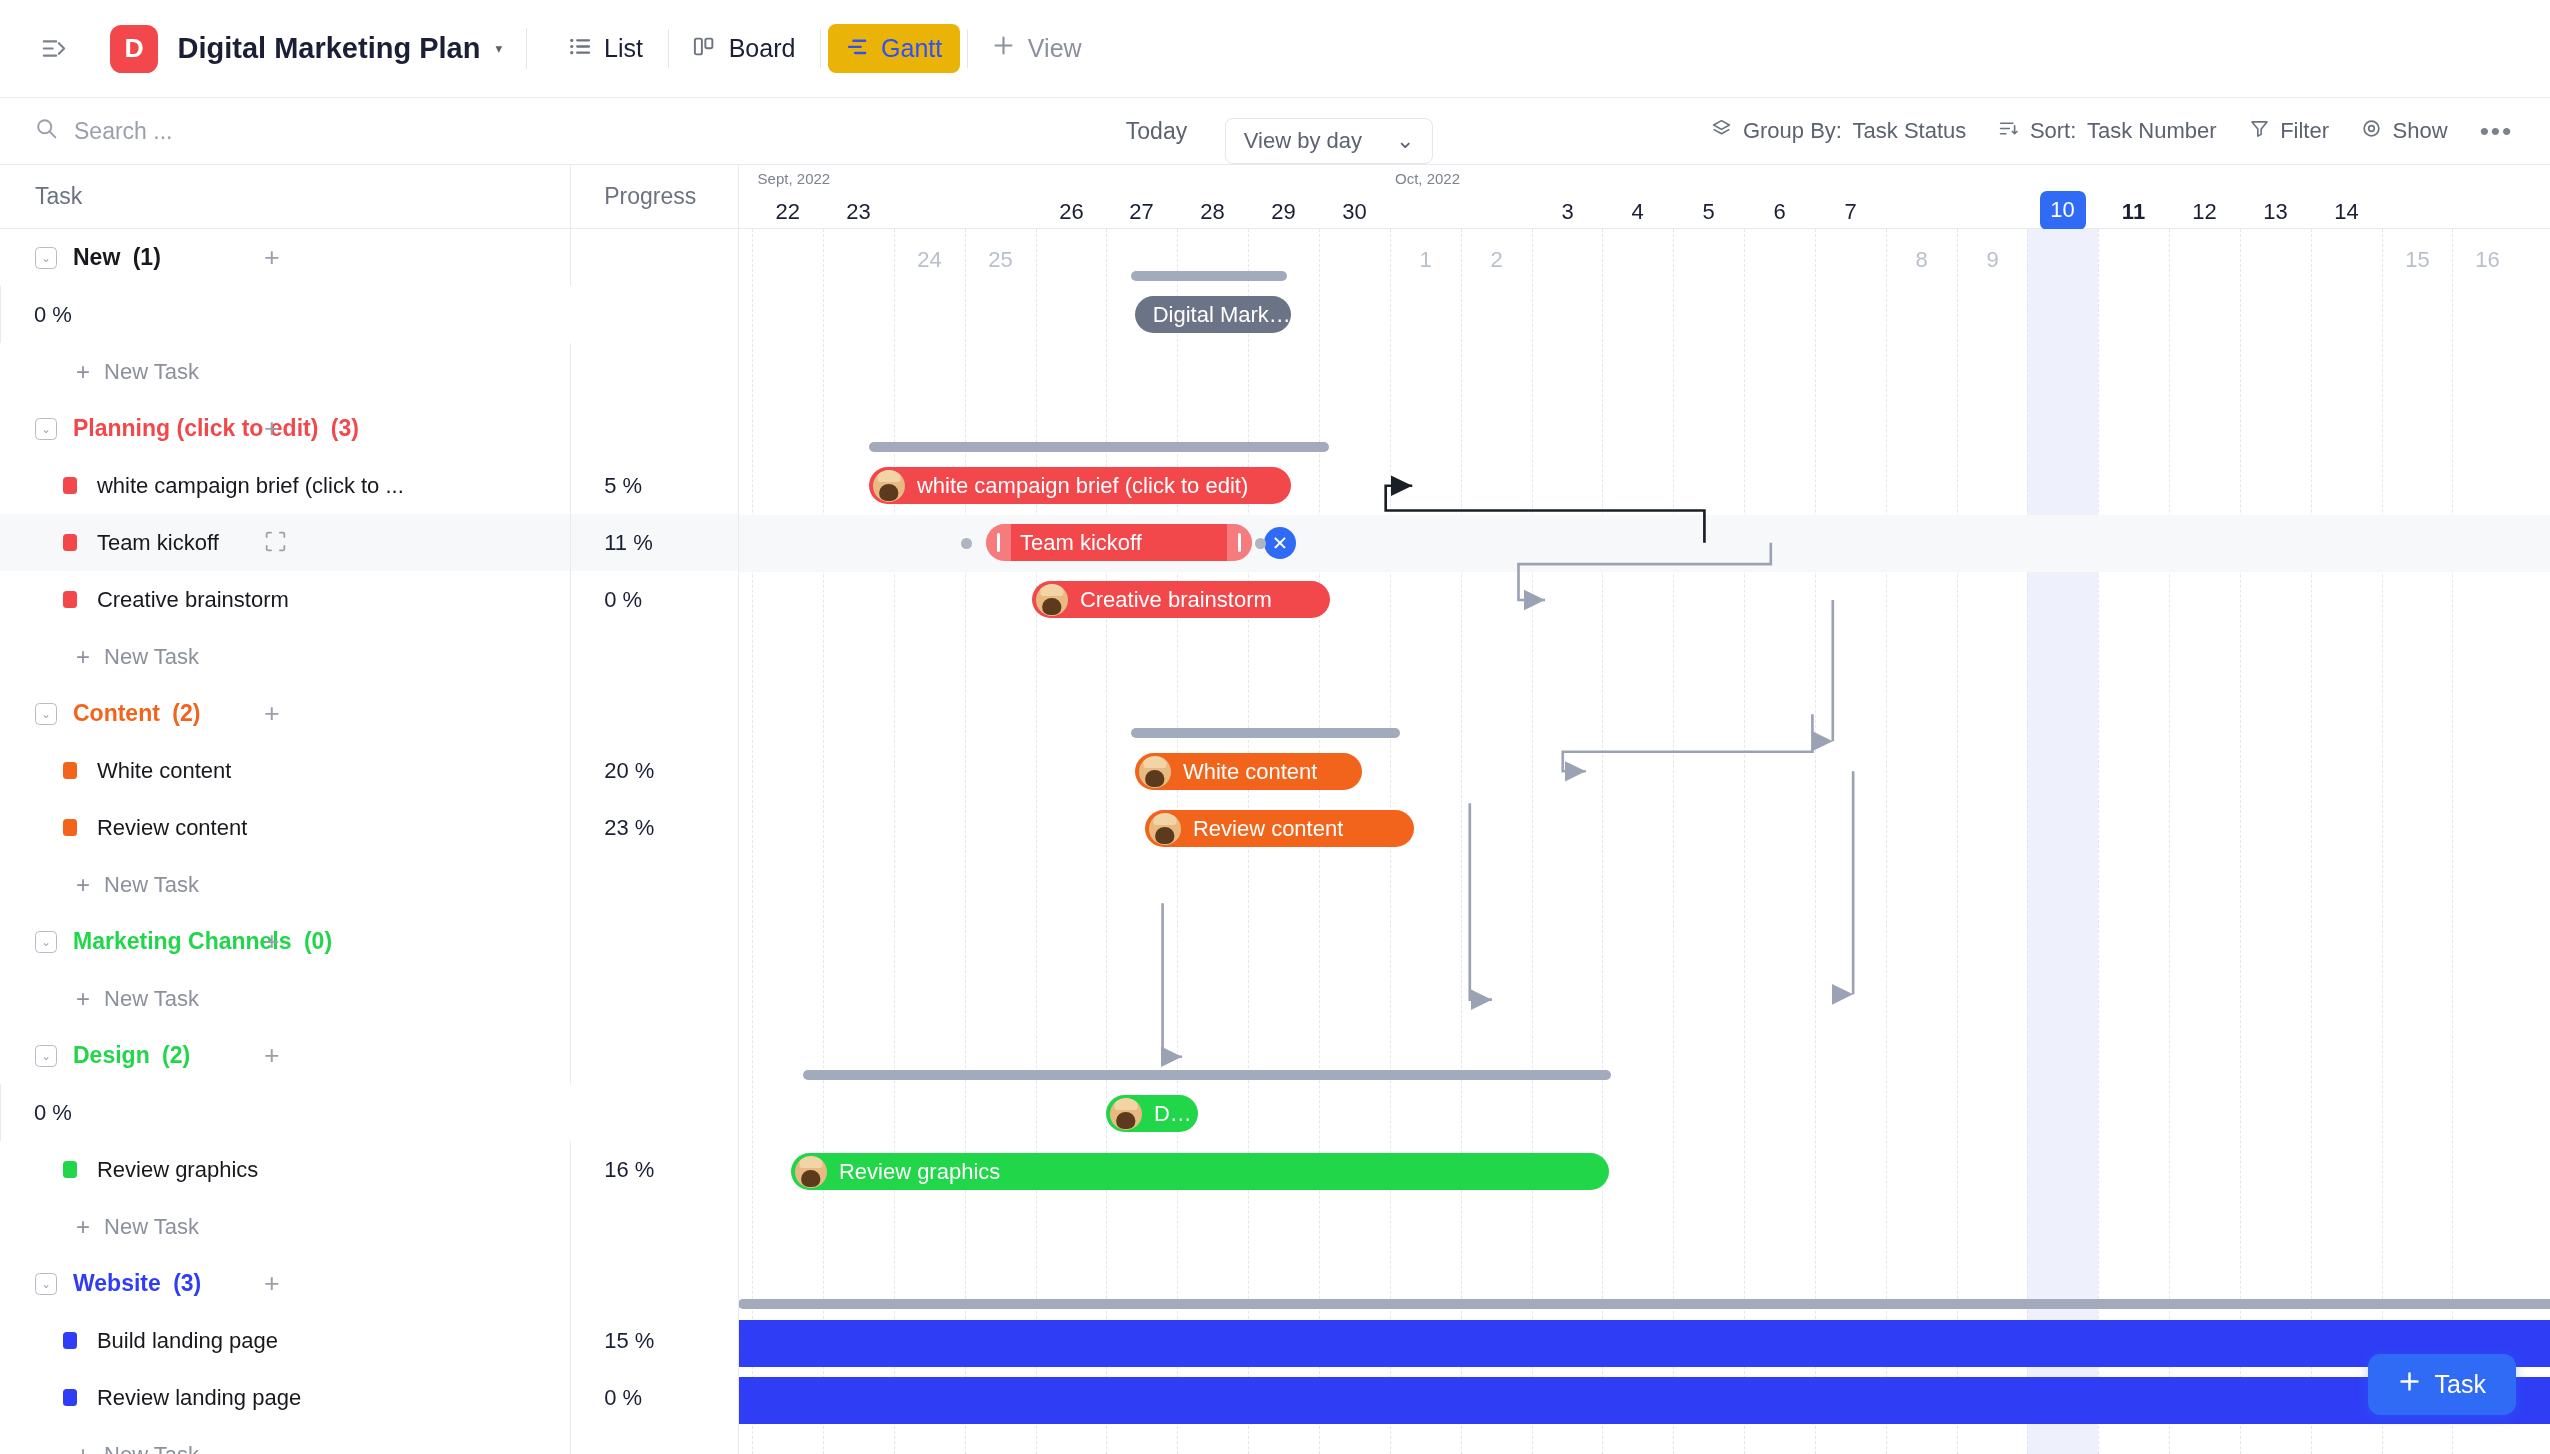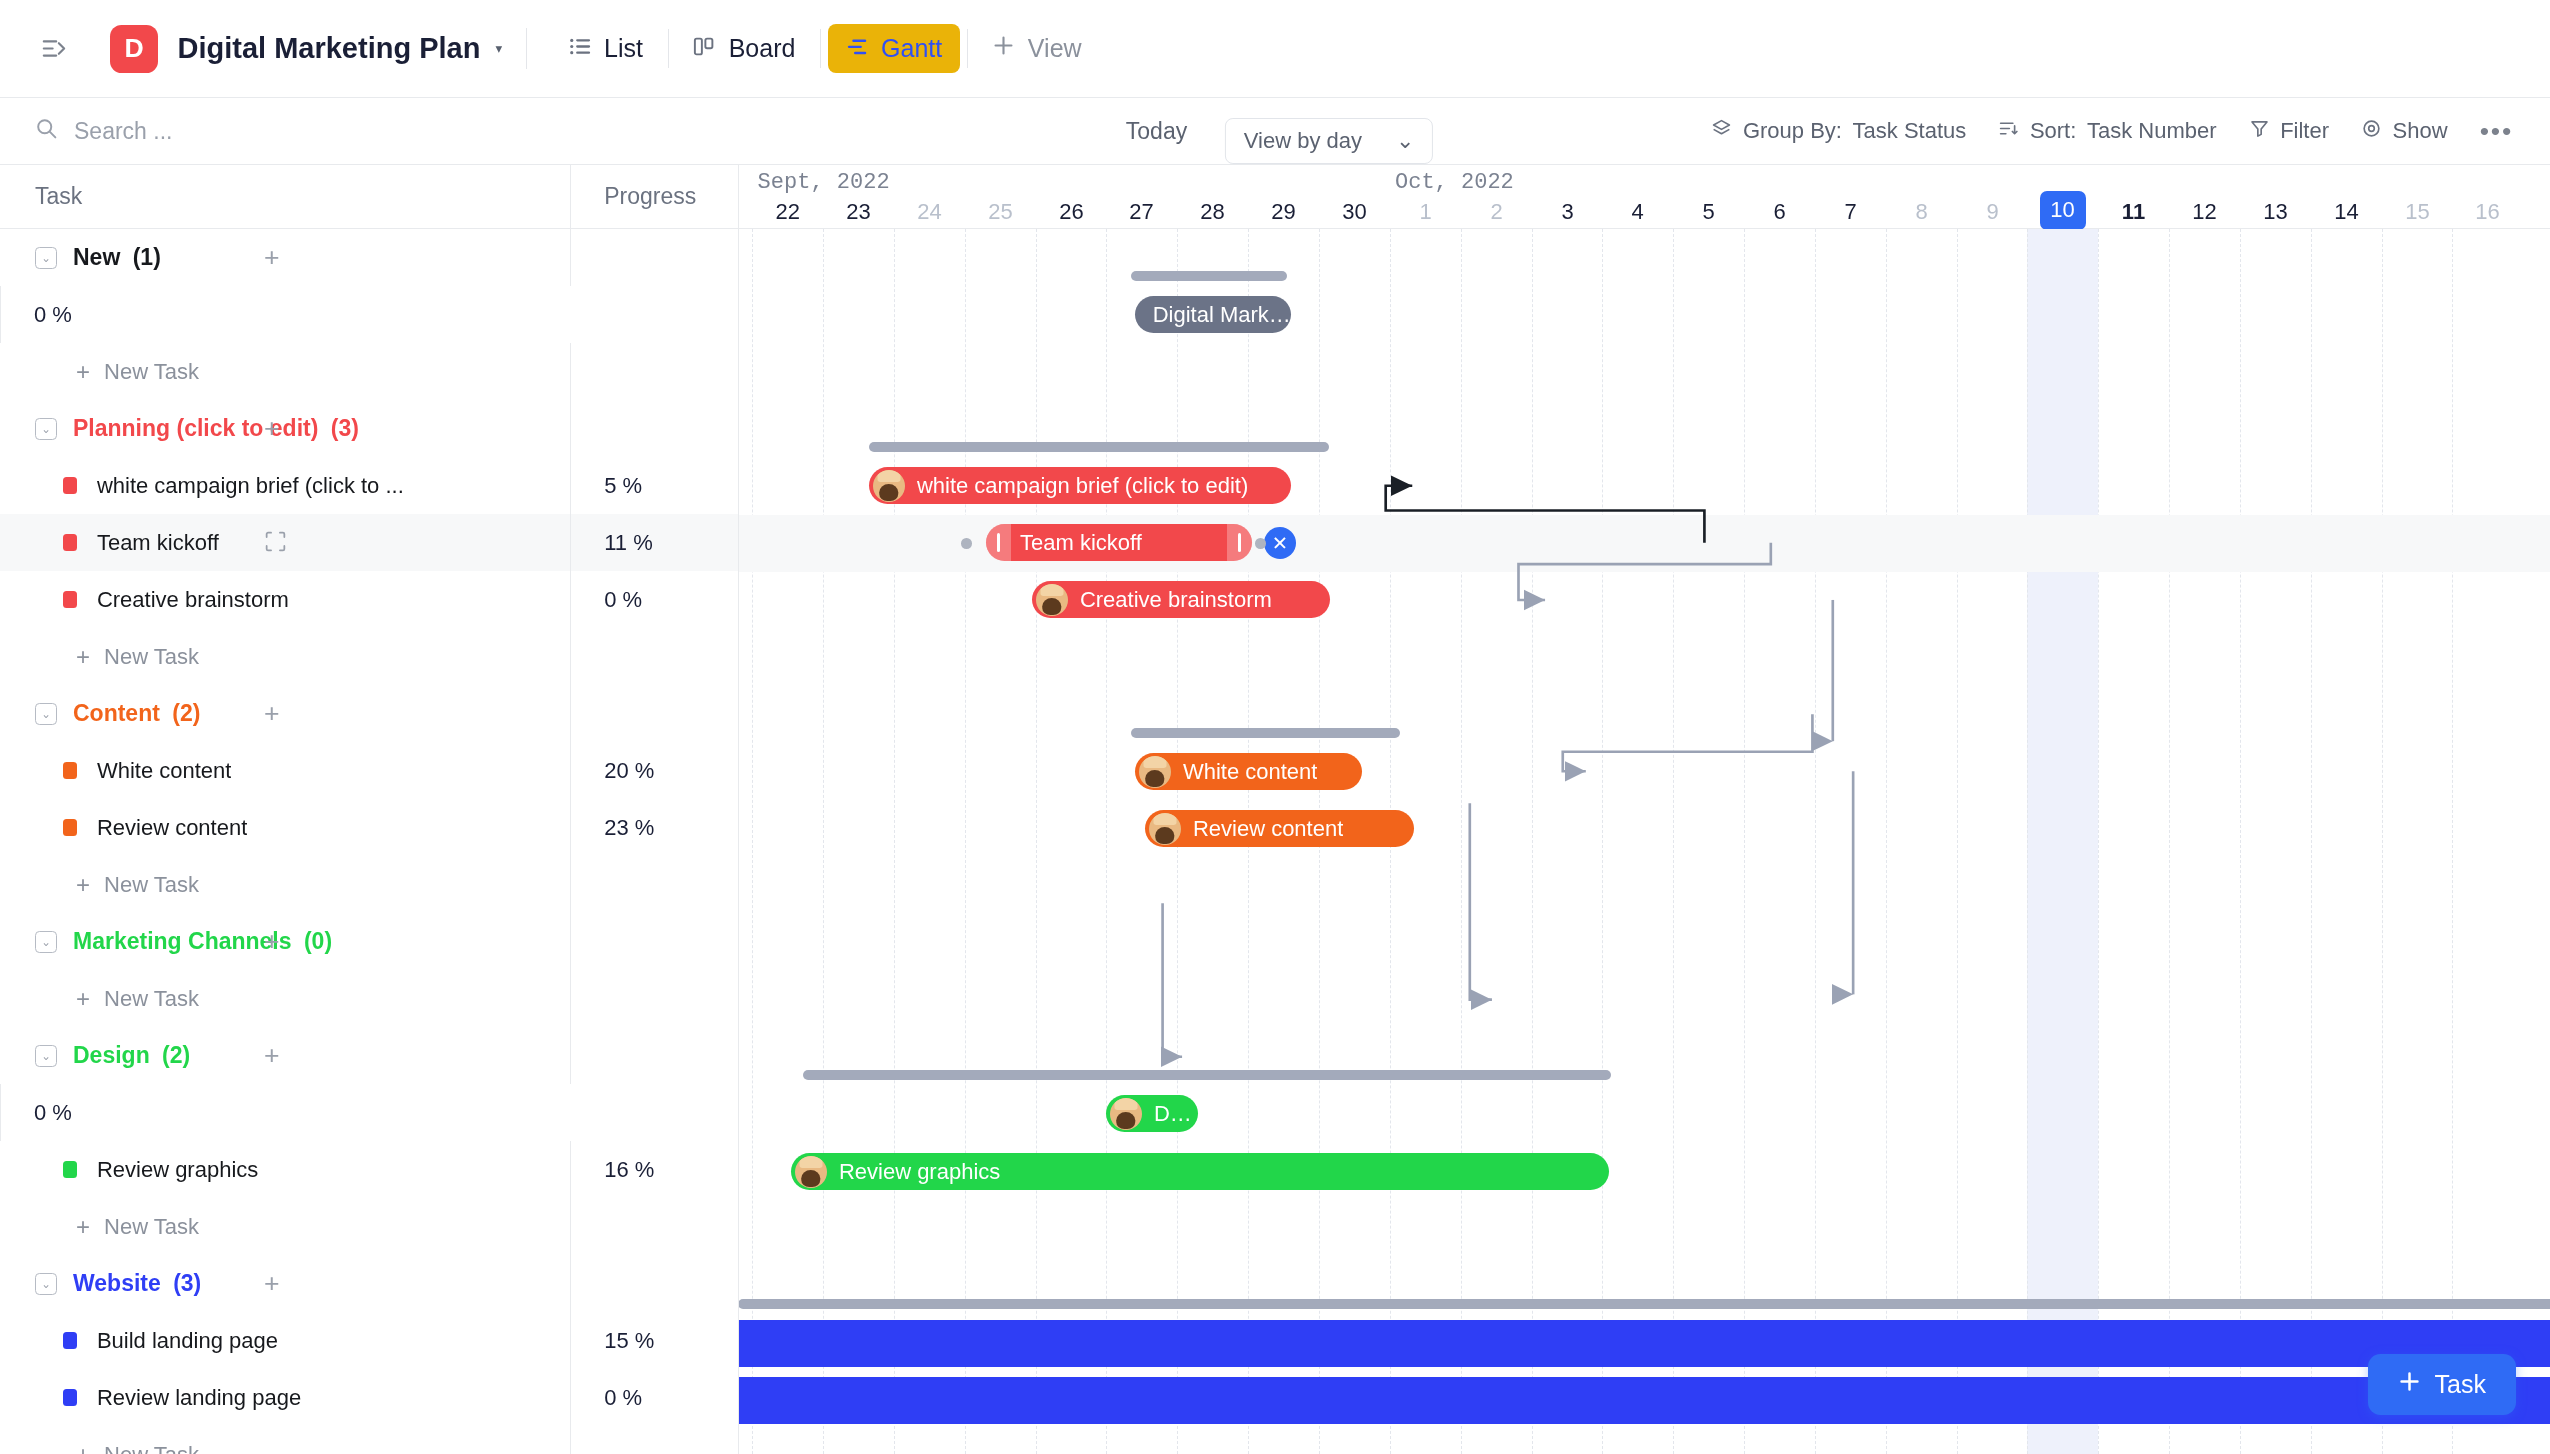--- a/index.html
+++ b/index.html
@@ -156,29 +156,29 @@
   .newtask .pl { font-size: 24px; font-weight: 300; }
 
   
   .right { flex: 1; position: relative; overflow: hidden; background: #fff; }
   .thead {
     height: 64px; border-bottom: 0.9px solid #e8eaed; position: relative;
     background: #fff;
   }
   .month-row { height: 30px; position: relative; }
   .month-lbl {
-    position: absolute; top: 5.3px; font-size: 22px; color: #7b8291; white-space: nowrap; font-family: Liberation Mono, monospace;
+    position: absolute; top: 5.3px; font-size: 15px; color: #7b8291; white-space: nowrap;
   }
   .day-row { height: 34px; position: relative; }
   .day-cell {
     position: absolute; top: 0; width: 71px; height: 34px;
     display: flex; align-items: center; justify-content: center;
     font-size: 22px; color: #1a1f36;
   }
-  .day-cell.weekend { color: #b9c0cc; }
+  .day-cell.weekend { color: #b9c0cc; margin-top: 48px; }
   .day-cell.today { }
   .day-cell.today .daybox {
     background: #2f6bf5; color: #fff; border-radius: 7px;
     width: 46px; height: 39px; margin-top: -3.5px;
     display: flex; align-items: center; justify-content: center;
   }
   .tbody { position: relative; height: calc(100% - 64px); overflow: hidden; }
   .col-line {
     position: absolute; top: 0; bottom: 0; width: 0;
     border-left: 1.3px dashed #e3e6ec;

